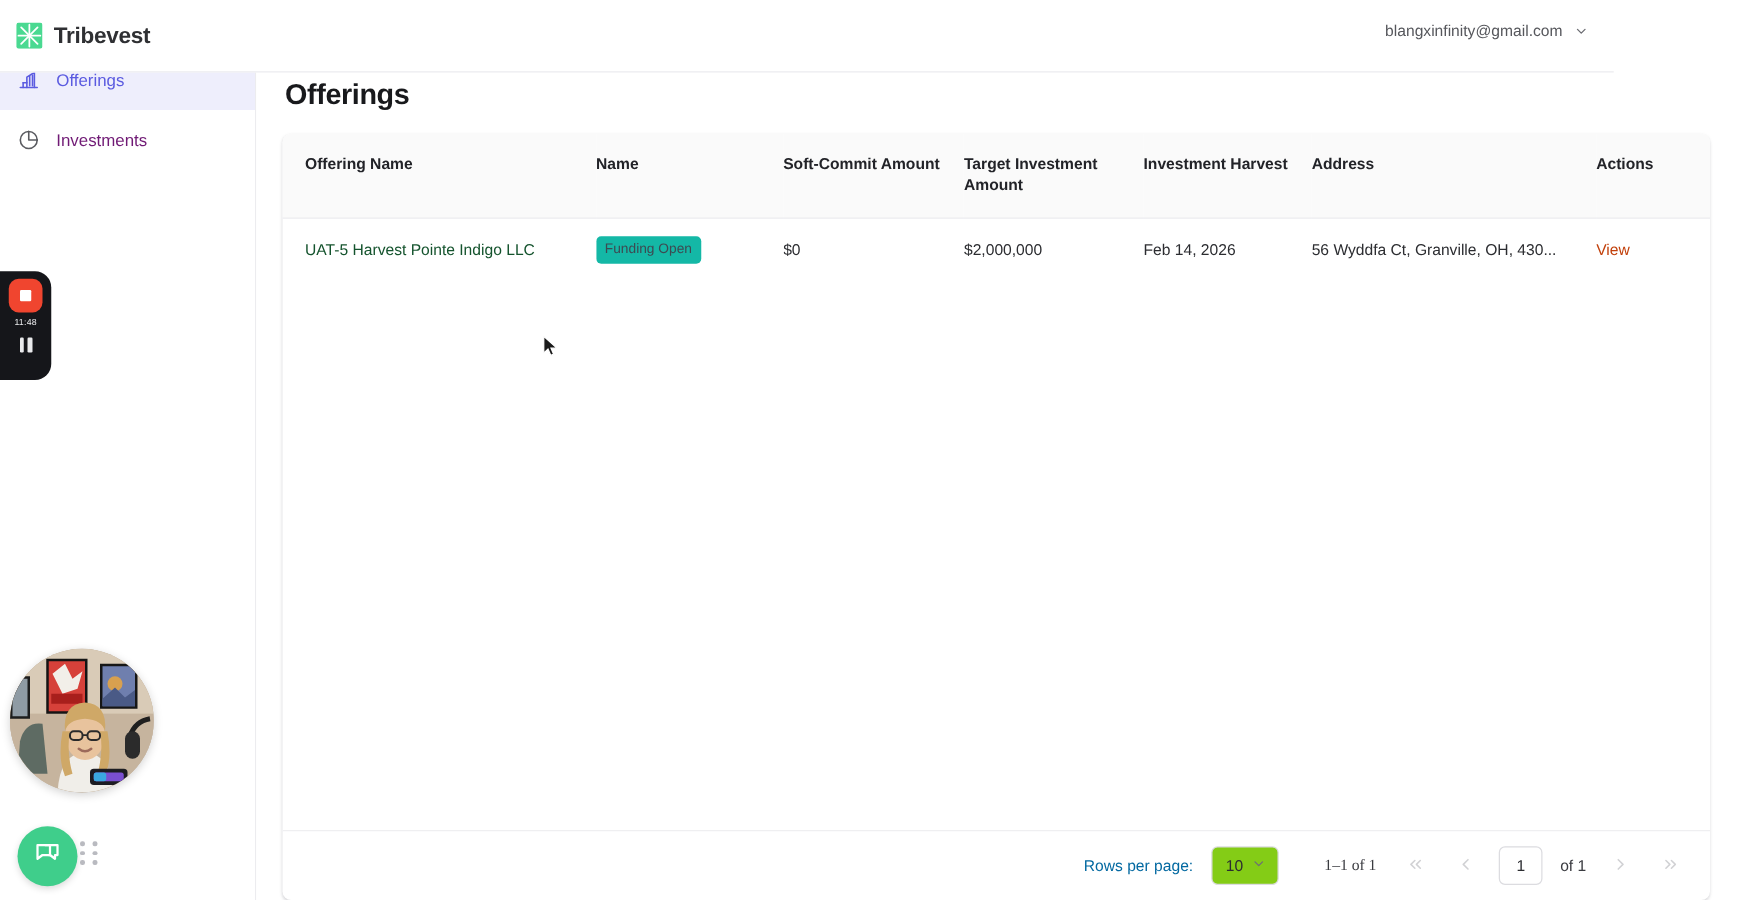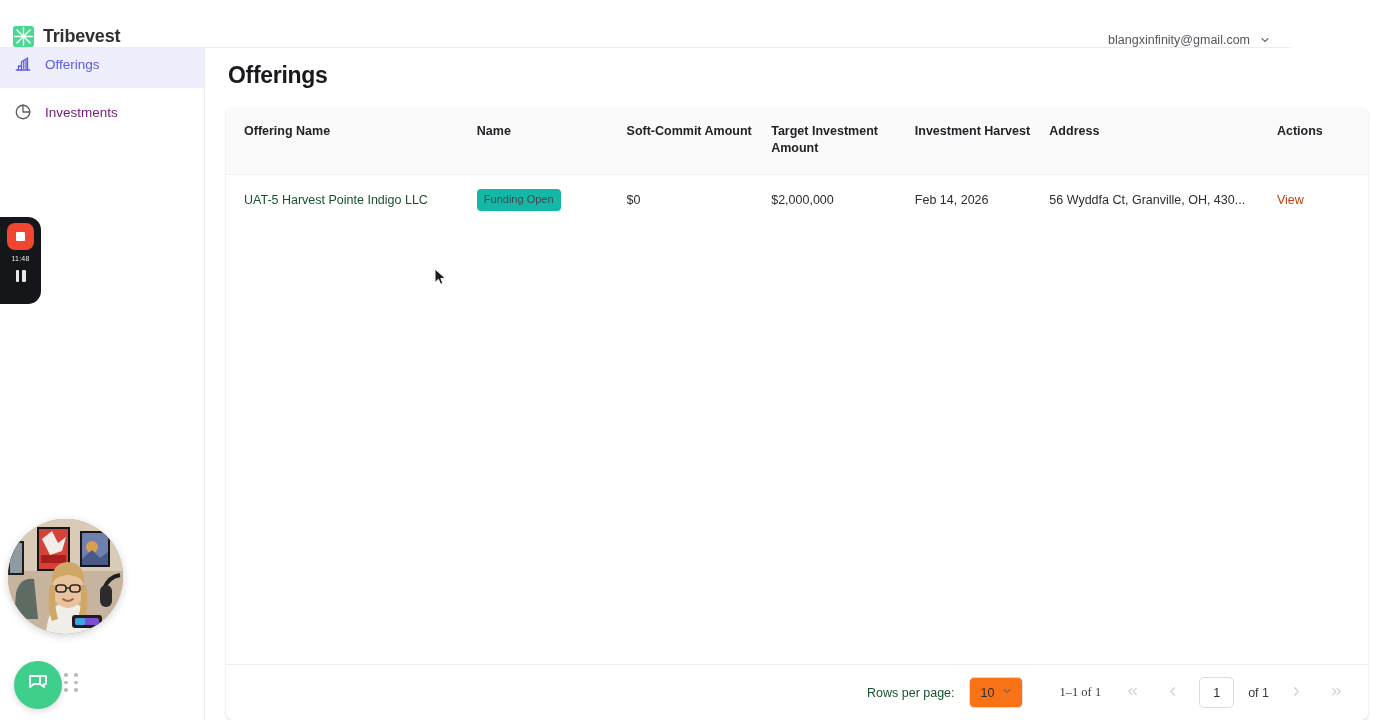--- a/index.html
+++ b/index.html
@@ -9,24 +9,24 @@
     background: #ffffff;
     font-family: "Liberation Sans", sans-serif;
     -webkit-font-smoothing: antialiased;
   }
 
   
   .app { position: relative; width: 1397px; height: 720px; background: #ffffff; }
 
   
   .topbar {
-    position: absolute; top: 8px; left: 0; width: 1291px; height: 40px;
+    position: absolute; top: 18px; left: 0; width: 1291px; height: 40px;
     background: #ffffff;
     border-bottom: 1px solid #ececef;
-    display: flex; align-items: flex-end; justify-content: space-between;
+    display: flex; align-items: flex-start; justify-content: space-between;
     padding: 0 20px 0 13px;
     z-index: 5;
   }
   .brand { display: flex; align-items: center; gap: 9px; }
   .brand-mark { width: 21px; height: 21px; display: block; border-radius: 2px; }
   .brand-name {
     font-size: 18px; font-weight: 700; color: #2f3033; letter-spacing: -0.2px;
   }
   .user-menu {
     display: flex; align-items: center; gap: 9px;
@@ -103,25 +103,25 @@
   .table-spacer { flex: 1 1 auto; }
 
   
   .tfoot {
     border-top: 1px solid #efeff1;
     height: 56px; flex: 0 0 56px;
     display: flex; align-items: center; justify-content: flex-end;
     gap: 14px; padding: 0 19px 0 0;
     font-size: 12.5px; color: #3a3b40;
   }
-  .rpp-label { color: #14532d; text-align: right; }
+  .rpp-label { color: #0369a1; text-align: right; }
   .rpp-select {
     display: inline-flex; align-items: center; gap: 7px;
     border: 1px solid #dcdce0; border-radius: 5px;
-    height: 31px; padding: 0 9px 0 11px; background: #f97316;
+    height: 31px; padding: 0 9px 0 11px; background: #84cc16;
     font-size: 12.5px; color: #2c2d31; cursor: pointer;
   }
   .range { margin: 0 4px 0 22px; color: #3a3b40; font-family: Liberation Serif, serif; }
   .pg-btn {
     width: 26px; height: 26px; display: inline-flex;
     align-items: center; justify-content: center; cursor: pointer;
   }
   .pg-btn.disabled { opacity: .45; cursor: default; }
   .pg-input {
     width: 35px; height: 31px; border: 1px solid #dcdce0; border-radius: 5px;

